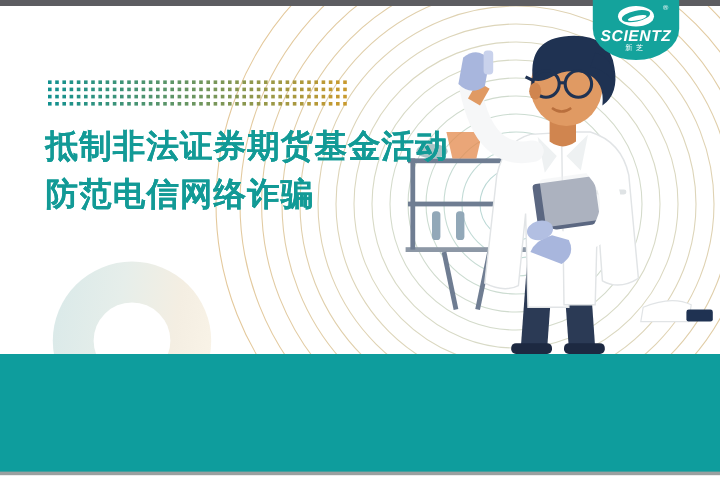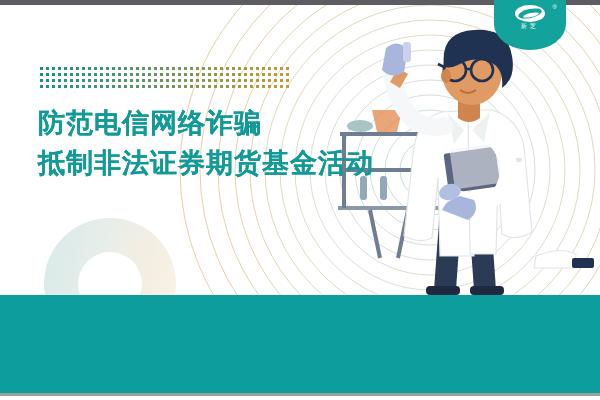--- a/index.html
+++ b/index.html
@@ -239,22 +239,22 @@
   <div class="donut"></div>
 
   <div class="dot-grid" id="dotGrid">
       <div class="dot-row"><span class="dot" style="background: rgb(18, 145, 143);"></span><span class="dot" style="background: rgb(22, 145, 141);"></span><span class="dot" style="background: rgb(27, 145, 138);"></span><span class="dot" style="background: rgb(31, 146, 136);"></span><span class="dot" style="background: rgb(36, 146, 134);"></span><span class="dot" style="background: rgb(40, 146, 131);"></span><span class="dot" style="background: rgb(45, 146, 129);"></span><span class="dot" style="background: rgb(49, 147, 126);"></span><span class="dot" style="background: rgb(54, 147, 124);"></span><span class="dot" style="background: rgb(58, 147, 122);"></span><span class="dot" style="background: rgb(62, 147, 119);"></span><span class="dot" style="background: rgb(67, 147, 117);"></span><span class="dot" style="background: rgb(71, 148, 115);"></span><span class="dot" style="background: rgb(76, 148, 112);"></span><span class="dot" style="background: rgb(80, 148, 110);"></span><span class="dot" style="background: rgb(85, 148, 108);"></span><span class="dot" style="background: rgb(89, 149, 105);"></span><span class="dot" style="background: rgb(93, 149, 103);"></span><span class="dot" style="background: rgb(98, 149, 100);"></span><span class="dot" style="background: rgb(102, 149, 98);"></span><span class="dot" style="background: rgb(107, 149, 96);"></span><span class="dot" style="background: rgb(111, 150, 93);"></span><span class="dot" style="background: rgb(116, 150, 91);"></span><span class="dot" style="background: rgb(120, 150, 89);"></span><span class="dot" style="background: rgb(125, 150, 86);"></span><span class="dot" style="background: rgb(129, 150, 84);"></span><span class="dot" style="background: rgb(133, 151, 81);"></span><span class="dot" style="background: rgb(138, 151, 79);"></span><span class="dot" style="background: rgb(142, 151, 77);"></span><span class="dot" style="background: rgb(147, 151, 74);"></span><span class="dot" style="background: rgb(151, 152, 72);"></span><span class="dot" style="background: rgb(156, 152, 70);"></span><span class="dot" style="background: rgb(160, 152, 67);"></span><span class="dot" style="background: rgb(164, 152, 65);"></span><span class="dot" style="background: rgb(169, 152, 63);"></span><span class="dot" style="background: rgb(173, 153, 60);"></span><span class="dot" style="background: rgb(178, 153, 58);"></span><span class="dot" style="background: rgb(182, 153, 55);"></span><span class="dot" style="background: rgb(187, 153, 53);"></span><span class="dot" style="background: rgb(191, 154, 51);"></span><span class="dot" style="background: rgb(196, 154, 48);"></span><span class="dot" style="background: rgb(200, 154, 46);"></span></div>
       <div class="dot-row"><span class="dot" style="background: rgb(18, 145, 143);"></span><span class="dot" style="background: rgb(22, 145, 141);"></span><span class="dot" style="background: rgb(27, 145, 138);"></span><span class="dot" style="background: rgb(31, 146, 136);"></span><span class="dot" style="background: rgb(36, 146, 134);"></span><span class="dot" style="background: rgb(40, 146, 131);"></span><span class="dot" style="background: rgb(45, 146, 129);"></span><span class="dot" style="background: rgb(49, 147, 126);"></span><span class="dot" style="background: rgb(54, 147, 124);"></span><span class="dot" style="background: rgb(58, 147, 122);"></span><span class="dot" style="background: rgb(62, 147, 119);"></span><span class="dot" style="background: rgb(67, 147, 117);"></span><span class="dot" style="background: rgb(71, 148, 115);"></span><span class="dot" style="background: rgb(76, 148, 112);"></span><span class="dot" style="background: rgb(80, 148, 110);"></span><span class="dot" style="background: rgb(85, 148, 108);"></span><span class="dot" style="background: rgb(89, 149, 105);"></span><span class="dot" style="background: rgb(93, 149, 103);"></span><span class="dot" style="background: rgb(98, 149, 100);"></span><span class="dot" style="background: rgb(102, 149, 98);"></span><span class="dot" style="background: rgb(107, 149, 96);"></span><span class="dot" style="background: rgb(111, 150, 93);"></span><span class="dot" style="background: rgb(116, 150, 91);"></span><span class="dot" style="background: rgb(120, 150, 89);"></span><span class="dot" style="background: rgb(125, 150, 86);"></span><span class="dot" style="background: rgb(129, 150, 84);"></span><span class="dot" style="background: rgb(133, 151, 81);"></span><span class="dot" style="background: rgb(138, 151, 79);"></span><span class="dot" style="background: rgb(142, 151, 77);"></span><span class="dot" style="background: rgb(147, 151, 74);"></span><span class="dot" style="background: rgb(151, 152, 72);"></span><span class="dot" style="background: rgb(156, 152, 70);"></span><span class="dot" style="background: rgb(160, 152, 67);"></span><span class="dot" style="background: rgb(164, 152, 65);"></span><span class="dot" style="background: rgb(169, 152, 63);"></span><span class="dot" style="background: rgb(173, 153, 60);"></span><span class="dot" style="background: rgb(178, 153, 58);"></span><span class="dot" style="background: rgb(182, 153, 55);"></span><span class="dot" style="background: rgb(187, 153, 53);"></span><span class="dot" style="background: rgb(191, 154, 51);"></span><span class="dot" style="background: rgb(196, 154, 48);"></span><span class="dot" style="background: rgb(200, 154, 46);"></span></div>
       <div class="dot-row"><span class="dot" style="background: rgb(18, 145, 143);"></span><span class="dot" style="background: rgb(22, 145, 141);"></span><span class="dot" style="background: rgb(27, 145, 138);"></span><span class="dot" style="background: rgb(31, 146, 136);"></span><span class="dot" style="background: rgb(36, 146, 134);"></span><span class="dot" style="background: rgb(40, 146, 131);"></span><span class="dot" style="background: rgb(45, 146, 129);"></span><span class="dot" style="background: rgb(49, 147, 126);"></span><span class="dot" style="background: rgb(54, 147, 124);"></span><span class="dot" style="background: rgb(58, 147, 122);"></span><span class="dot" style="background: rgb(62, 147, 119);"></span><span class="dot" style="background: rgb(67, 147, 117);"></span><span class="dot" style="background: rgb(71, 148, 115);"></span><span class="dot" style="background: rgb(76, 148, 112);"></span><span class="dot" style="background: rgb(80, 148, 110);"></span><span class="dot" style="background: rgb(85, 148, 108);"></span><span class="dot" style="background: rgb(89, 149, 105);"></span><span class="dot" style="background: rgb(93, 149, 103);"></span><span class="dot" style="background: rgb(98, 149, 100);"></span><span class="dot" style="background: rgb(102, 149, 98);"></span><span class="dot" style="background: rgb(107, 149, 96);"></span><span class="dot" style="background: rgb(111, 150, 93);"></span><span class="dot" style="background: rgb(116, 150, 91);"></span><span class="dot" style="background: rgb(120, 150, 89);"></span><span class="dot" style="background: rgb(125, 150, 86);"></span><span class="dot" style="background: rgb(129, 150, 84);"></span><span class="dot" style="background: rgb(133, 151, 81);"></span><span class="dot" style="background: rgb(138, 151, 79);"></span><span class="dot" style="background: rgb(142, 151, 77);"></span><span class="dot" style="background: rgb(147, 151, 74);"></span><span class="dot" style="background: rgb(151, 152, 72);"></span><span class="dot" style="background: rgb(156, 152, 70);"></span><span class="dot" style="background: rgb(160, 152, 67);"></span><span class="dot" style="background: rgb(164, 152, 65);"></span><span class="dot" style="background: rgb(169, 152, 63);"></span><span class="dot" style="background: rgb(173, 153, 60);"></span><span class="dot" style="background: rgb(178, 153, 58);"></span><span class="dot" style="background: rgb(182, 153, 55);"></span><span class="dot" style="background: rgb(187, 153, 53);"></span><span class="dot" style="background: rgb(191, 154, 51);"></span><span class="dot" style="background: rgb(196, 154, 48);"></span><span class="dot" style="background: rgb(200, 154, 46);"></span></div>
       <div class="dot-row"><span class="dot" style="background: rgb(18, 145, 143);"></span><span class="dot" style="background: rgb(22, 145, 141);"></span><span class="dot" style="background: rgb(27, 145, 138);"></span><span class="dot" style="background: rgb(31, 146, 136);"></span><span class="dot" style="background: rgb(36, 146, 134);"></span><span class="dot" style="background: rgb(40, 146, 131);"></span><span class="dot" style="background: rgb(45, 146, 129);"></span><span class="dot" style="background: rgb(49, 147, 126);"></span><span class="dot" style="background: rgb(54, 147, 124);"></span><span class="dot" style="background: rgb(58, 147, 122);"></span><span class="dot" style="background: rgb(62, 147, 119);"></span><span class="dot" style="background: rgb(67, 147, 117);"></span><span class="dot" style="background: rgb(71, 148, 115);"></span><span class="dot" style="background: rgb(76, 148, 112);"></span><span class="dot" style="background: rgb(80, 148, 110);"></span><span class="dot" style="background: rgb(85, 148, 108);"></span><span class="dot" style="background: rgb(89, 149, 105);"></span><span class="dot" style="background: rgb(93, 149, 103);"></span><span class="dot" style="background: rgb(98, 149, 100);"></span><span class="dot" style="background: rgb(102, 149, 98);"></span><span class="dot" style="background: rgb(107, 149, 96);"></span><span class="dot" style="background: rgb(111, 150, 93);"></span><span class="dot" style="background: rgb(116, 150, 91);"></span><span class="dot" style="background: rgb(120, 150, 89);"></span><span class="dot" style="background: rgb(125, 150, 86);"></span><span class="dot" style="background: rgb(129, 150, 84);"></span><span class="dot" style="background: rgb(133, 151, 81);"></span><span class="dot" style="background: rgb(138, 151, 79);"></span><span class="dot" style="background: rgb(142, 151, 77);"></span><span class="dot" style="background: rgb(147, 151, 74);"></span><span class="dot" style="background: rgb(151, 152, 72);"></span><span class="dot" style="background: rgb(156, 152, 70);"></span><span class="dot" style="background: rgb(160, 152, 67);"></span><span class="dot" style="background: rgb(164, 152, 65);"></span><span class="dot" style="background: rgb(169, 152, 63);"></span><span class="dot" style="background: rgb(173, 153, 60);"></span><span class="dot" style="background: rgb(178, 153, 58);"></span><span class="dot" style="background: rgb(182, 153, 55);"></span><span class="dot" style="background: rgb(187, 153, 53);"></span><span class="dot" style="background: rgb(191, 154, 51);"></span><span class="dot" style="background: rgb(196, 154, 48);"></span><span class="dot" style="background: rgb(200, 154, 46);"></span></div>
     </div>
 
   <div class="headline">
+    <div class="headline-line">抵制非法证券期货基金活动</div>
     <div class="headline-line">防范电信网络诈骗</div>
-    <div class="headline-line">抵制非法证券期货基金活动</div>
   </div>
 
   <svg class="illustration" viewBox="0 0 300 300">
 
     <g>
       <rect x="38" y="206" width="118" height="4" fill="#8d98a6"></rect>
       <rect x="40" y="168" width="112" height="4" fill="#6f7d92"></rect>
       <rect x="40" y="132" width="112" height="4" fill="#6f7d92"></rect>
       <rect x="42" y="132" width="4" height="76" fill="#6f7d92"></rect>
       <rect x="148" y="132" width="4" height="76" fill="#6f7d92"></rect>
@@ -324,20 +324,21 @@
       <ellipse cx="146" cy="76" rx="5" ry="7" fill="#d0854f"></ellipse>
     </g>
 
     <path d="M236 256 q24 -10 40 -2 l-2 14 h-40 z" fill="#ffffff" stroke="#e1e4e6" stroke-width="1"></path>
     <rect x="272" y="258" width="22" height="10" rx="2" fill="#1f3252"></rect>
   </svg>
 
   <div class="logo-badge">
     <div class="logo-mark"></div>
     <div class="logo-reg">®</div>
+    <div class="logo-word">SCIENTZ</div>
     <div class="logo-cn">新芝</div>
   </div>
 
   <div class="top-bar"></div>
 
   <div class="banner"></div>
   <div class="banner-shadow"></div>
 
 </div>
 

